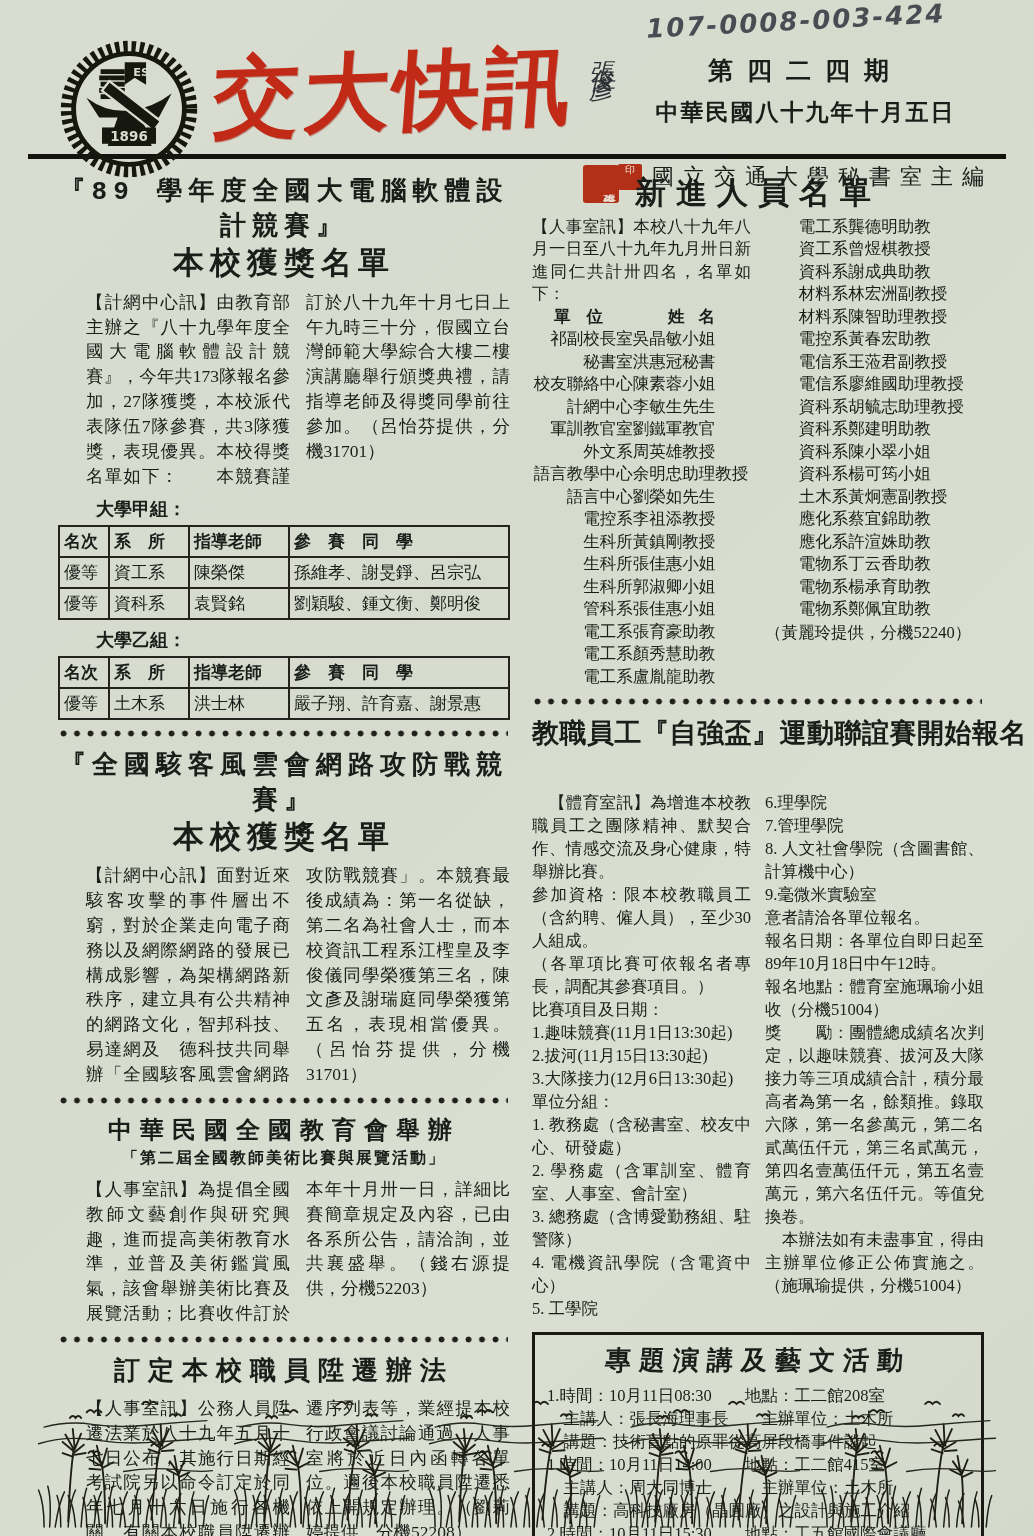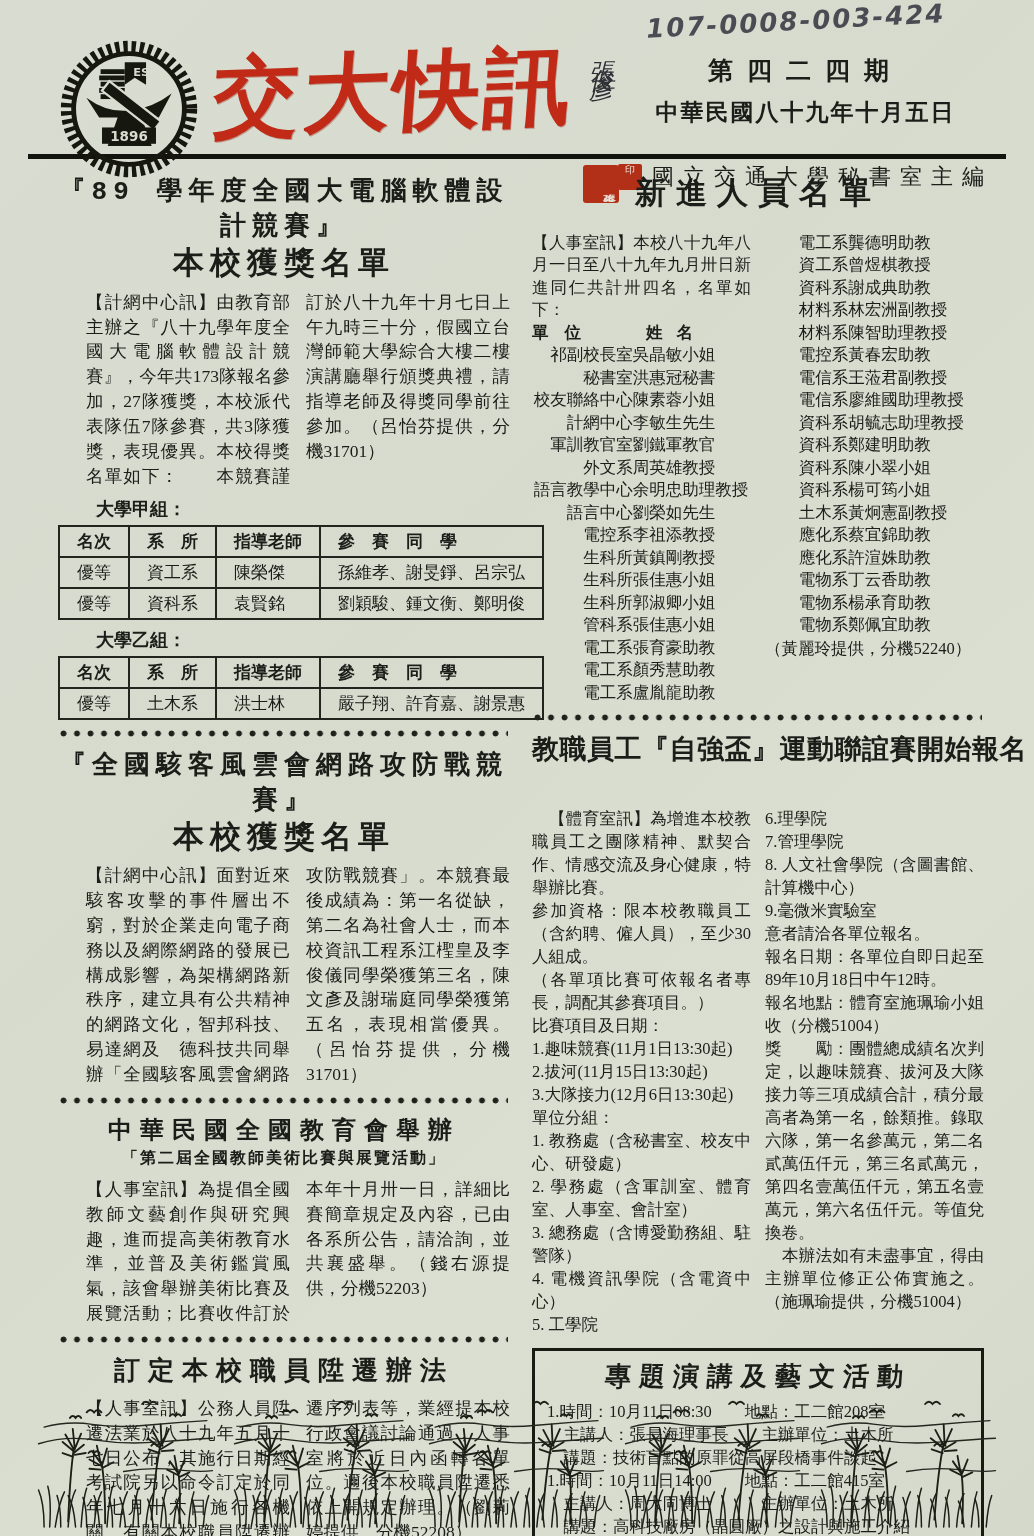--- a/index.html
+++ b/index.html
@@ -61,29 +61,29 @@
   .t32 { font-size:31px; letter-spacing:6px; }
   .art-title { font-family:Liberation Mono, monospace; font-weight:bold; text-align:center; }
   .art-title.l1 { font-size:26px; letter-spacing:6px; }
   .art-title.l2 { font-size:16px; letter-spacing:1px; }
 
   .body2col { margin-top:8px; column-count:2; column-gap:16px; font-size:17.5px;
     line-height:1.42; text-align:justify; text-justify:inter-ideograph;margin-left:28px; }
   .group-label { font-size:18px; margin:8px 0 4px 38px; font-weight:bold; }
 
   table.award { width:100%; border-collapse:collapse; font-size:17px; }
-  table.award th, table.award td { border:2px solid #23241e; padding:3px 17px; font-weight:normal; text-align:left; white-space:nowrap; }
+  table.award th, table.award td { border:2px solid #23241e; padding:3px 4px; font-weight:normal; text-align:left; white-space:nowrap; }
   table.award th { font-weight:bold; }
   col.c1{width:50px;} col.c2{width:80px;} col.c3{width:100px;}
 
   
-  .pers-wrap { display:flex; gap:14px; margin-top:20px; }
+  .pers-wrap { display:flex; gap:14px; margin-top:4px; }
   .pers-half { width:50%; font-size:16.5px; line-height:22.5px; }
   .pers-intro { text-align:justify; }
-  .pers-headrow { display:flex; font-weight:bold; }
+  .pers-headrow { display:flex; font-weight:bold;justify-content:center; }
   .pers-headrow .hu { width:52%; letter-spacing:16px; }
   .pers-headrow .hn { letter-spacing:14px; }
   .pers-row { display:flex; }
   .pers-row .u { width:46%; white-space:nowrap;text-align:right; }
   .pers-row .n { white-space:nowrap; }
   .pers-half.right .pers-row .u { width:38%; }
   .pers-note { margin-top:1px; }
 
   
   .zq-title { font-size:27px; font-weight:bold; font-family:"DejaVu Sans",sans-serif;

